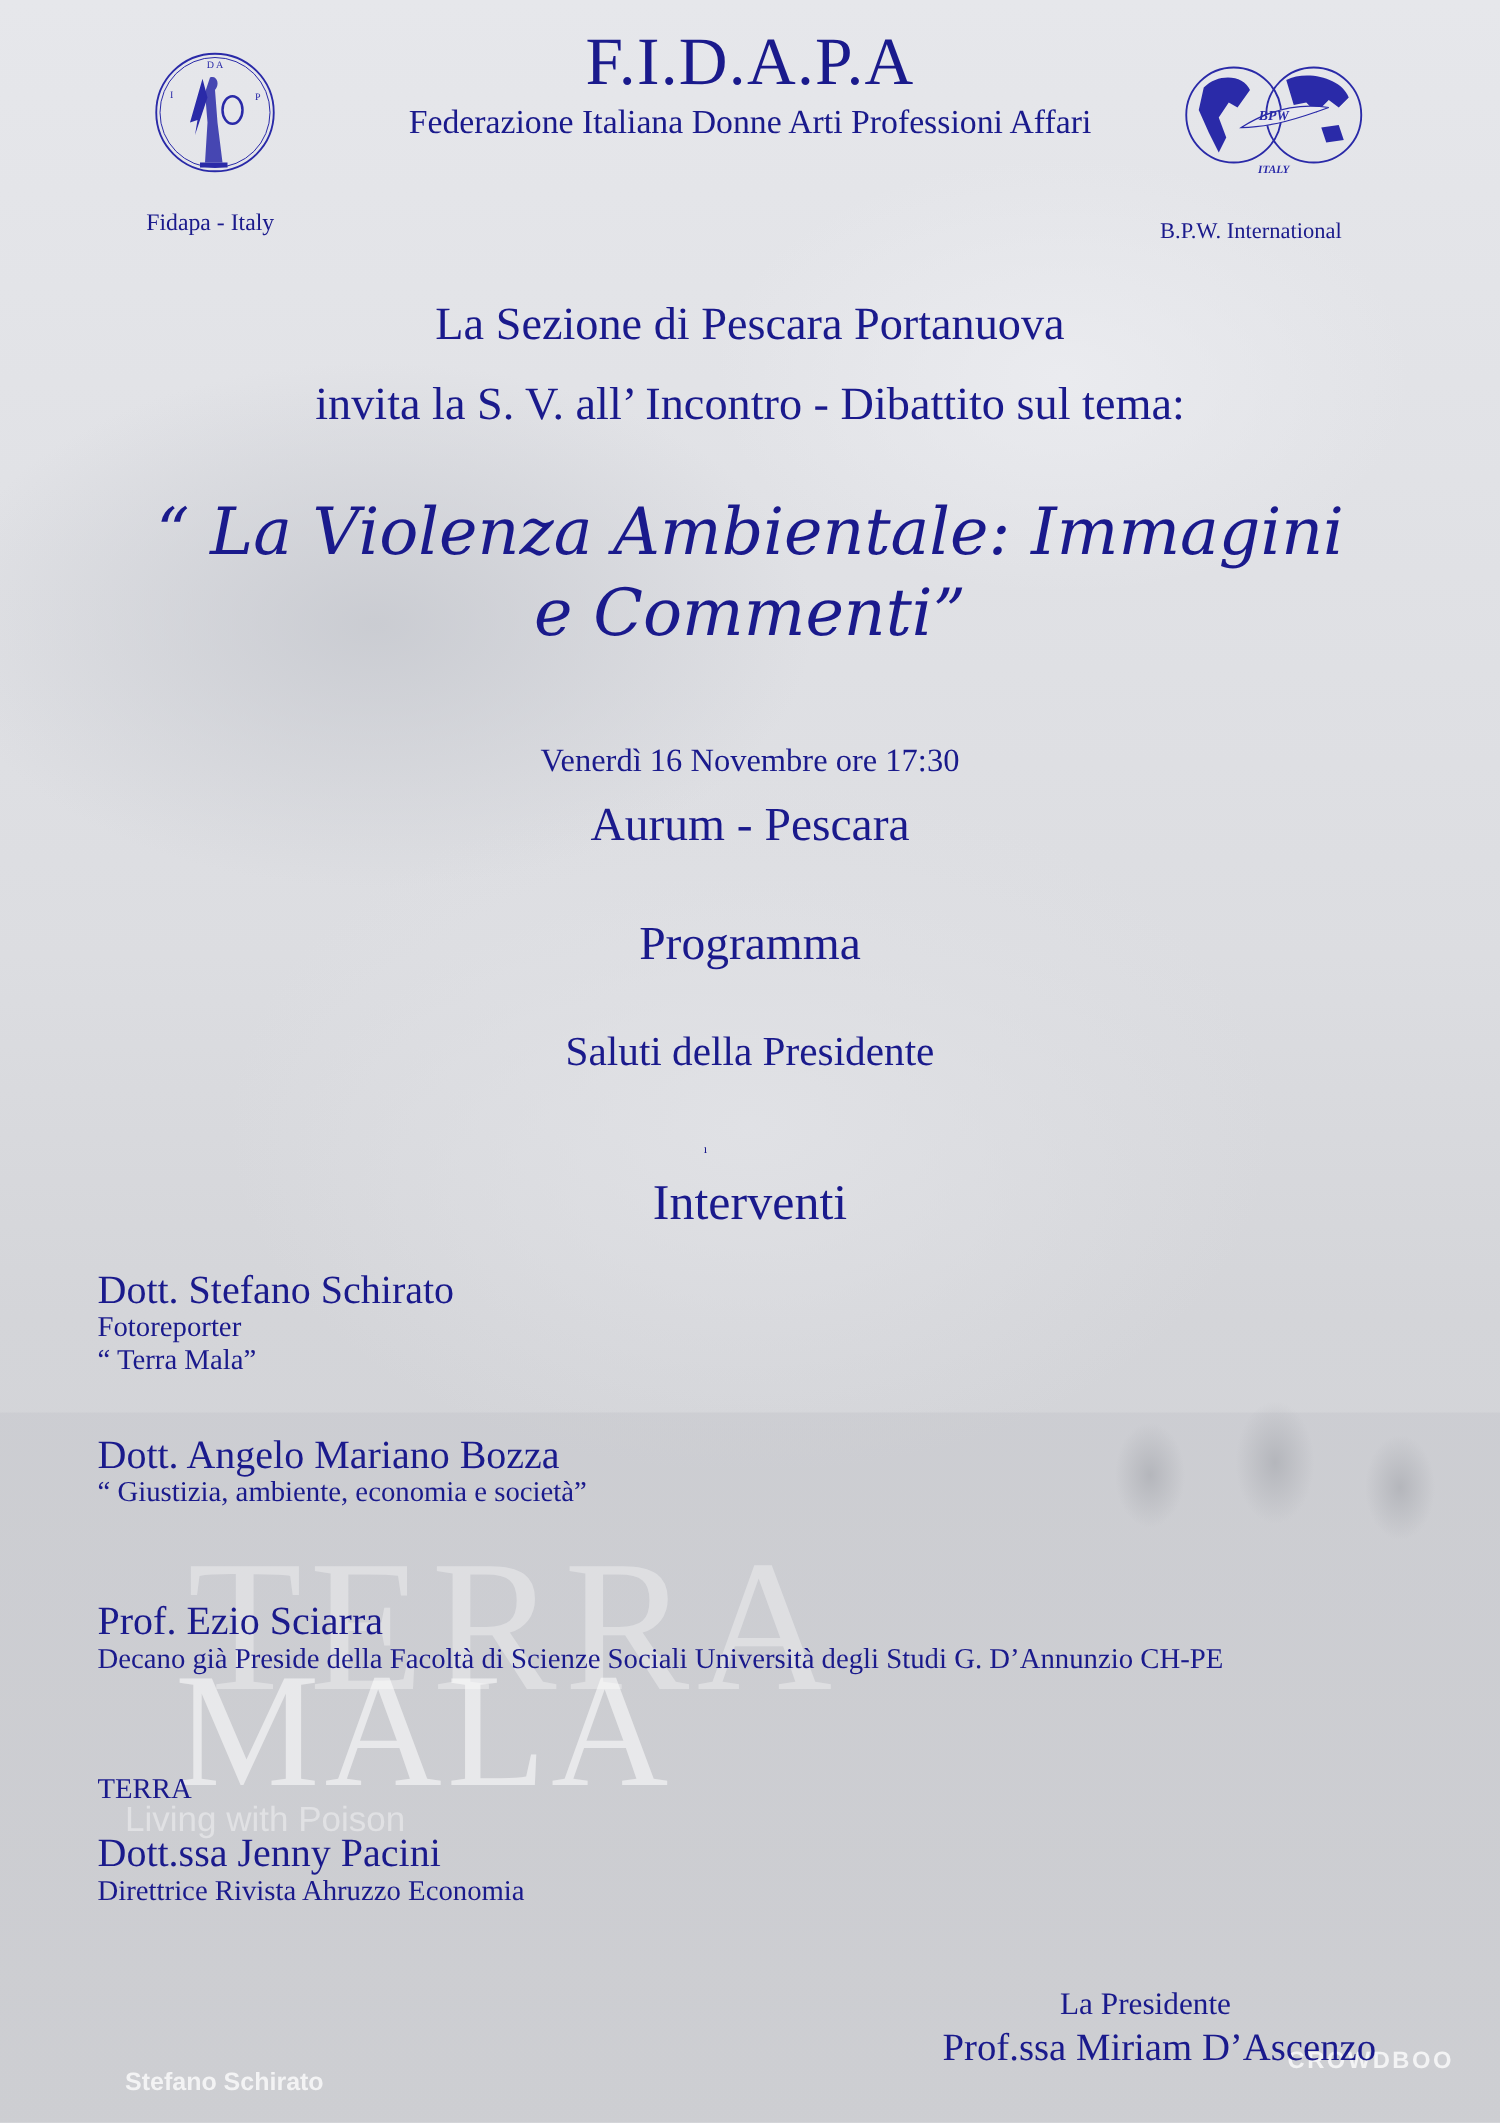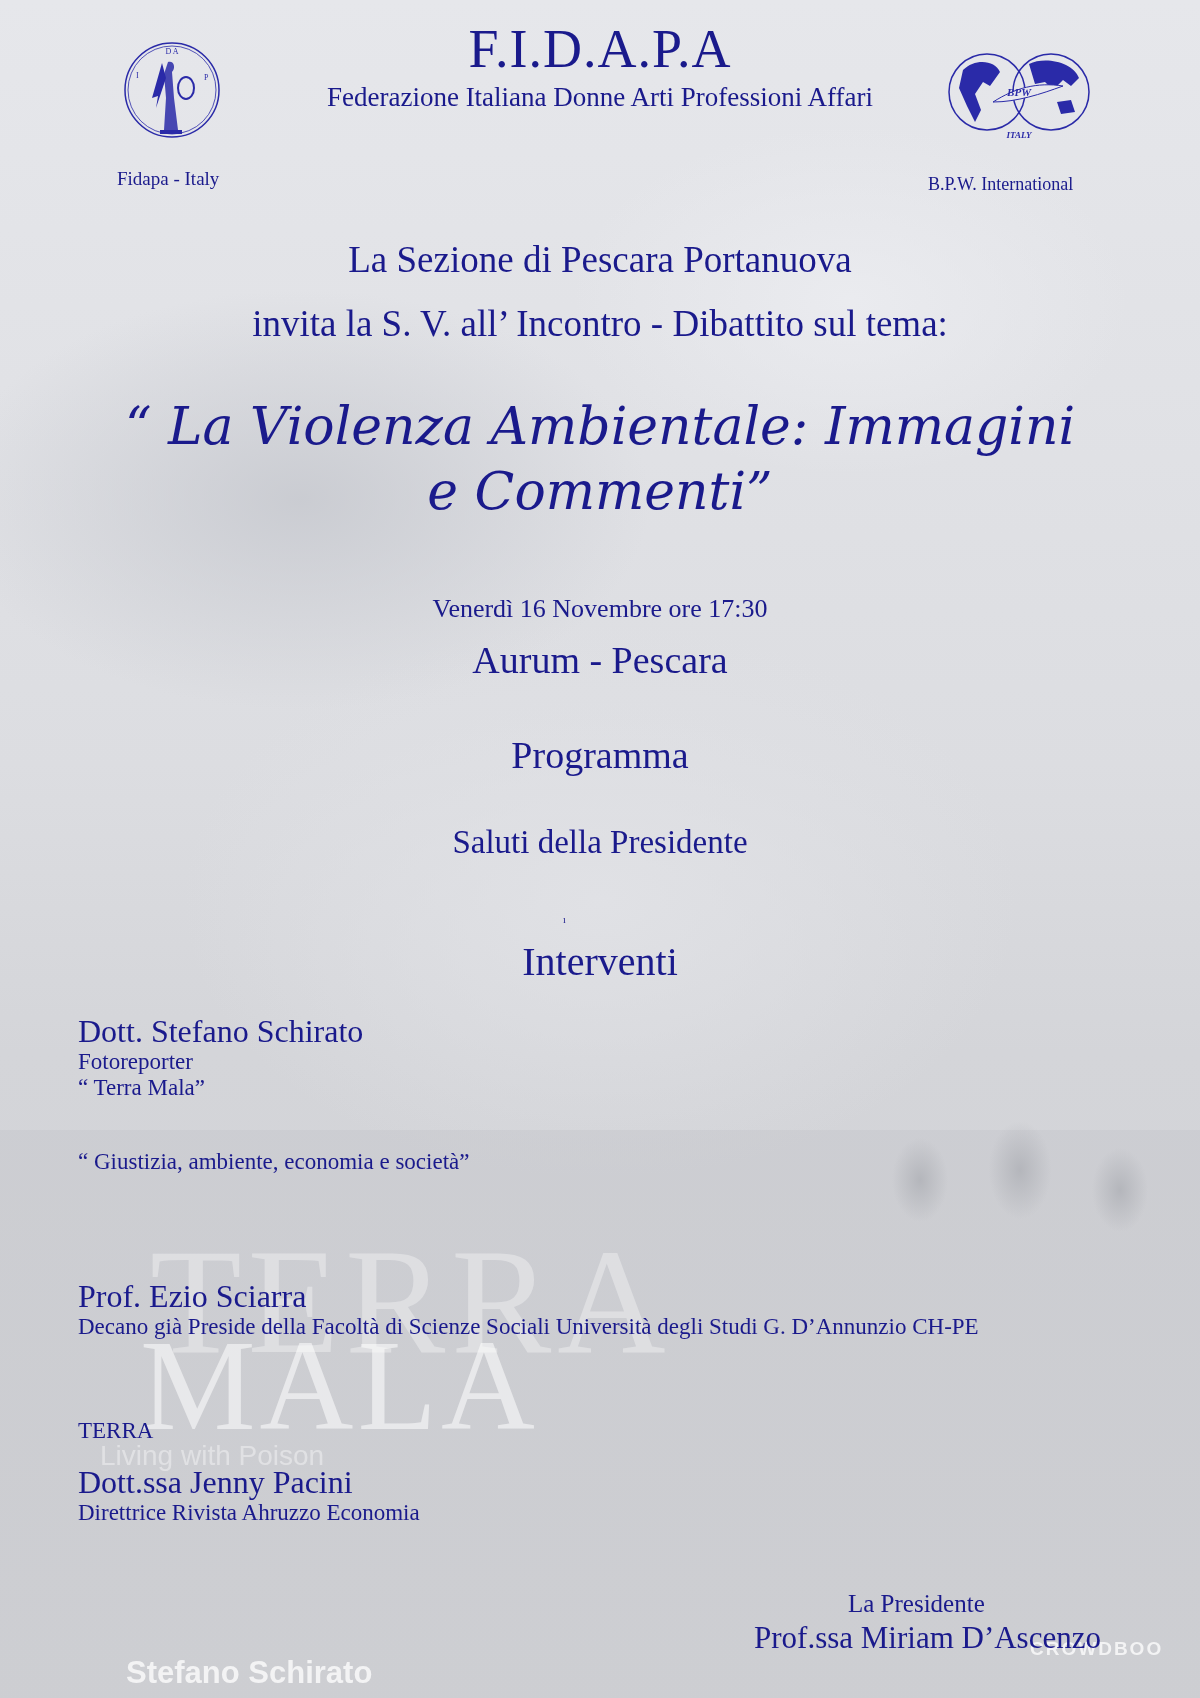--- a/index.html
+++ b/index.html
@@ -25,21 +25,21 @@
     position:absolute; left:840px; top:1080px; width:360px; height:180px;
     background:
       radial-gradient(ellipse 40px 60px at 80px 100px, rgba(170,172,178,0.7), transparent 70%),
       radial-gradient(ellipse 45px 70px at 180px 90px, rgba(170,172,178,0.7), transparent 70%),
       radial-gradient(ellipse 40px 60px at 280px 110px, rgba(170,172,178,0.7), transparent 70%);
   }
   .wm { position:absolute; color:rgba(255,255,255,0.55); font-family:"Liberation Serif", serif; }
   .wm-terra { left:150px; top:1215px; font-size:150px; letter-spacing:6px; color:rgba(255,255,255,0.35);}
   .wm-mala { left:140px; top:1310px; font-size:130px; letter-spacing:4px;}
   .wm-living { left:100px; top:1440px; font-size:28px; font-family:"Liberation Sans", sans-serif; color:rgba(255,255,255,0.4);}
-  .wm-author { left:100px; top:1655px; font-size:31px; font-family:"Liberation Sans", sans-serif; font-weight:bold; color:rgba(255,255,255,0.75);margin-left:26px;}
+  .wm-author { left:100px; top:1655px; font-size:20px; font-family:"Liberation Sans", sans-serif; font-weight:bold; color:rgba(255,255,255,0.75);}
   .wm-crowd { left:1030px; top:1638px; font-size:19px; font-family:"Liberation Sans", sans-serif; font-weight:bold; letter-spacing:2px; color:rgba(255,255,255,0.75);}
 
   .abs { position:absolute;text-align:center; }
   .center { text-align:center; }
 
   .logo-left { left:122px; top:38px; width:100px; height:104px; }
   .logo-right { left:945px; top:50px; width:150px; height:90px; }
   .logo-caption-left { left:117px; top:168px; font-size:19px; }
   .logo-caption-right { left:928px; top:174px; font-size:18px; }
 
@@ -126,20 +126,21 @@
 <div class="abs tick">ı</div>
 <div class="abs center interventi">Interventi</div>
 
 <div class="speaker" style="top:1015px;">
   <span class="name">Dott. Stefano Schirato</span>
   <span class="role">Fotoreporter</span>
   <span class="talk">“ Terra Mala”</span>
 </div>
 
 <div class="speaker" style="top:1147px;">
+  <span class="name">Dott. Angelo Mariano Bozza</span>
   <span class="talk"> “ Giustizia, ambiente, economia e società”</span>
 </div>
 
 <div class="speaker" style="top:1280px;">
   <span class="name">Prof. Ezio Sciarra</span>
   <span class="role">Decano già Preside della Facoltà di Scienze Sociali Università degli Studi G. D’Annunzio CH-PE</span>
 </div>
 
 <div class="abs modera">TERRA</div>
 

